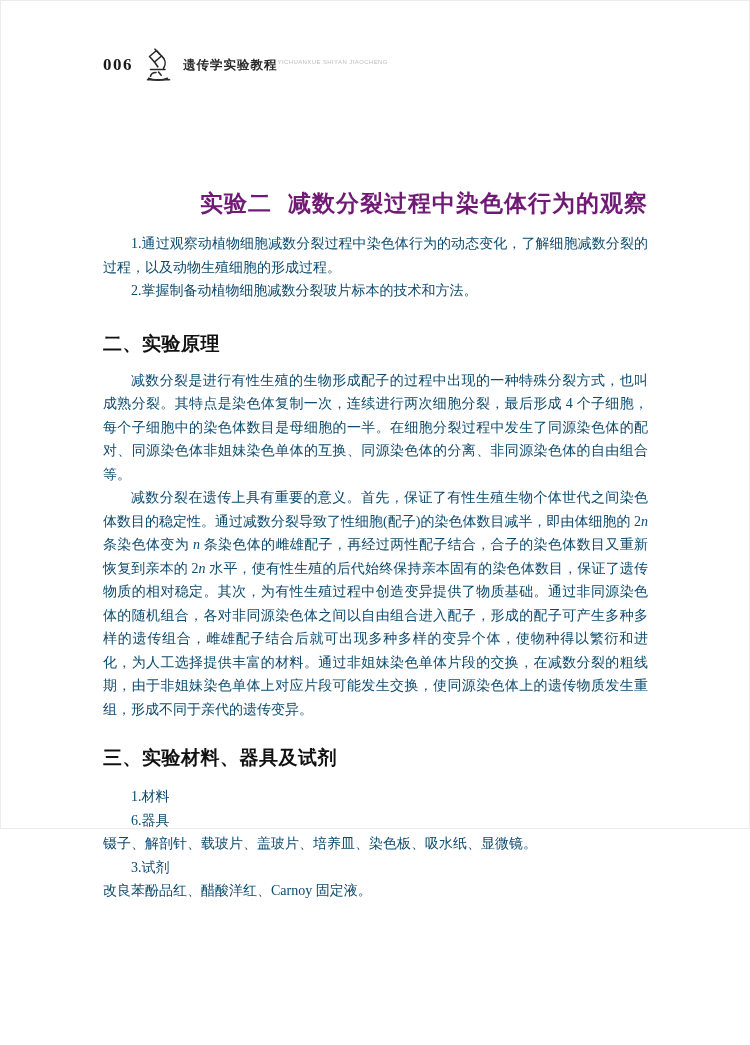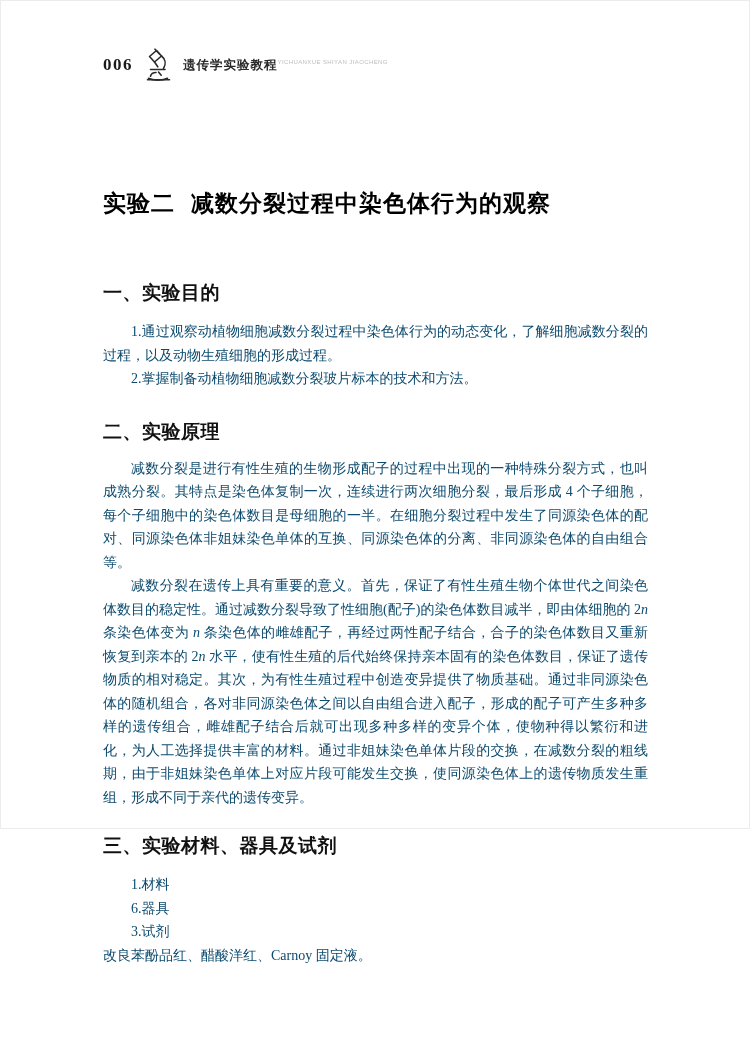--- a/index.html
+++ b/index.html
@@ -52,27 +52,27 @@
     font-family: "Liberation Sans", "DejaVu Sans", sans-serif;
     font-size: 6px;
     letter-spacing: 0.4px;
     color: #bdbdbd;
     margin-top: 2px;
   }
 
   
   .chapter-title {
     margin: 104px 0 0 0;
-    text-align: left;
+    text-align: right;
     font-family: "Liberation Sans", "DejaVu Sans", sans-serif;
     font-size: 23px;
     line-height: 30px;
     font-weight: 700;
     letter-spacing: 1px;
-    color: #000000;
+    color: #701a75;
   }
   .title-space { display: inline-block; width: 16px; }
 
   
   .section-heading {
     margin: 0;
     font-family: "Liberation Sans", "DejaVu Sans", sans-serif;
     font-size: 19px;
     line-height: 26px;
     font-weight: 700;
@@ -120,33 +120,33 @@
       </svg>
     </span>
     <div class="book-title-block">
       <div class="book-title">遗传学实验教程</div>
       <div class="book-title-pinyin">YICHUANXUE SHIYAN JIAOCHENG</div>
     </div>
   </header>
 
   <h1 class="chapter-title"><span>实验二</span><span class="title-space"></span><span>减数分裂过程中染色体行为的观察</span></h1>
 
-  <h2 class="section-heading mt-h1">一、实验目的</h2>
   <div class="paras-1">
     <p class="body-text indent">1.通过观察动植物细胞减数分裂过程中染色体行为的动态变化，了解细胞减数分裂的过程，以及动物生殖细胞的形成过程。</p>
     <p class="body-text indent">2.掌握制备动植物细胞减数分裂玻片标本的技术和方法。</p>
   </div>
 
   <h2 class="section-heading mt-h2">二、实验原理</h2>
   <div class="paras-2">
     <p class="body-text indent"><span>减数分裂是进行有性生殖的生物形成配子的过程中出现的一种特殊分裂方式，也叫成熟分裂。其特点是染色体复制一次，连续进行两次细胞分裂，最后形成 4 个子细胞，每个子细胞中的染色体数目是母细胞的一半。在细胞分裂过程中发生了同源染色体的配对、同源染色体非姐妹染色单体的互换、同源染色体的分离、非同源染色体的自由组合等。</span></p>
     <p class="body-text indent"><span>减数分裂在遗传上具有重要的意义。首先，保证了有性生殖生物个体世代之间染色体数目的稳定性。通过减数分裂导致了性细胞(配子)的染色体数目减半，即由体细胞的 2</span><i>n</i><span> 条染色体变为 </span><i>n</i><span> 条染色体的雌雄配子，再经过两性配子结合，合子的染色体数目又重新恢复到亲本的 2</span><i>n</i><span> 水平，使有性生殖的后代始终保持亲本固有的染色体数目，保证了遗传物质的相对稳定。其次，为有性生殖过程中创造变异提供了物质基础。通过非同源染色体的随机组合，各对非同源染色体之间以自由组合进入配子，形成的配子可产生多种多样的遗传组合，雌雄配子结合后就可出现多种多样的变异个体，使物种得以繁衍和进化，为人工选择提供丰富的材料。通过非姐妹染色单体片段的交换，在减数分裂的粗线期，由于非姐妹染色单体上对应片段可能发生交换，使同源染色体上的遗传物质发生重组，形成不同于亲代的遗传变异。</span></p>
   </div>
 
   <h2 class="section-heading mt-h3">三、实验材料、器具及试剂</h2>
   <div class="paras-3">
     <p class="body-text indent"><span>1.材料</span></p>
     <p class="body-text indent"><span>6.器具</span></p>
+    <p class="body-text"><span>镊子、解剖针、载玻片、盖玻片、培养皿、染色板、吸水纸、显微镜。</span></p>
     <p class="body-text indent"><span>3.试剂</span></p>
     <p class="body-text"><span>改良苯酚品红、醋酸洋红、Carnoy 固定液。</span></p>
   </div>
 
 </div>
 
 </body></html>

